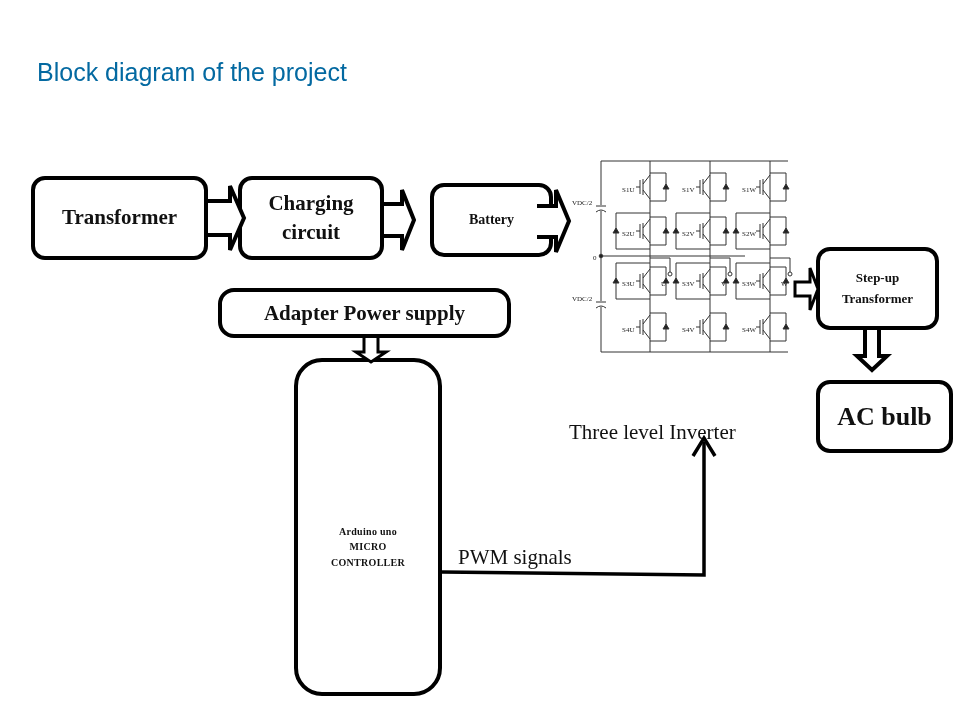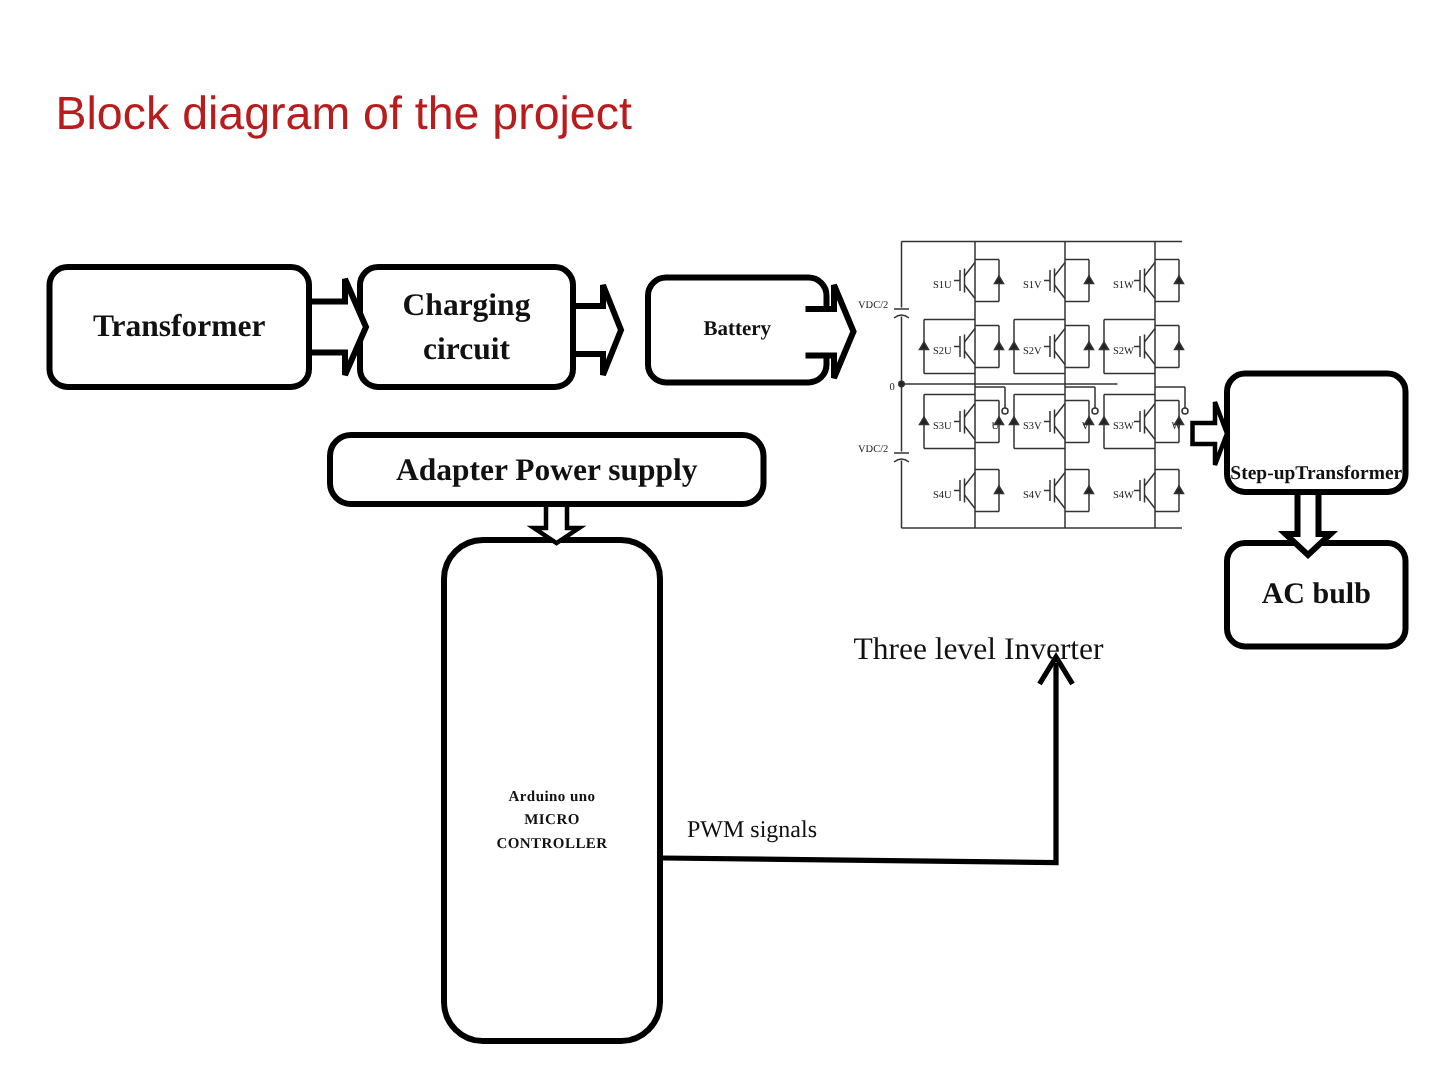--- a/index.html
+++ b/index.html
@@ -1,19 +1,19 @@
 <!DOCTYPE html>
 <html><head>
 <meta charset="utf-8">
 <style>
   html, body { margin: 0; padding: 0; background: #ffffff; }
   body { width: 960px; height: 720px; position: relative; overflow: hidden; }
   .title {
     position: absolute; left: 37px; top: 58px;
-    font-family: "Liberation Sans", sans-serif; font-size: 31px; color: #b91c1c;
+    font-family: "Liberation Sans", sans-serif; font-size: 25px; color: #0369a1;
   }
   .box {
     position: absolute; box-sizing: border-box;
     border: 4px solid #000; border-radius: 14px; background: #fff;
     display: flex; align-items: center; justify-content: center; text-align: center;
     font-family: "Liberation Serif", serif; font-weight: bold; color: #111;
   }
   .label {
     position: absolute; font-family: "Liberation Serif", serif; color: #111;
     white-space: nowrap;
@@ -42,31 +42,31 @@
 <div class="box" style="left:218px;top:288px;width:293px;height:50px;font-size:21px;border-radius:16px;">
   <span>Adapter Power supply</span>
 </div>
 
 <div class="box" style="left:294px;top:358px;width:148px;height:338px;border-radius:28px;font-size:10px;line-height:1.55;flex-direction:column;letter-spacing:0.3px;">
   <span style="margin-top:40px;">Arduino uno</span>
   <span>MICRO</span>
   <span>CONTROLLER</span>
 </div>
 
-<div class="box" style="left:816px;top:247px;width:123px;height:83px;font-size:13px;line-height:1.6;align-items:flex-end;">
+<div class="box" style="left:816px;top:247px;width:123px;height:83px;font-size:13px;line-height:1.6;flex-direction:column;">
   <span>Step-up</span>
   <span>Transformer</span>
 </div>
 
-<div class="box" style="left:816px;top:360px;width:123px;height:73px;font-size:20px;">
+<div class="box" style="left:816px;top:380px;width:137px;height:73px;font-size:26px;">
   <span>AC bulb</span>
 </div>
 
 <div class="label" style="left:569px;top:375px;font-size:21px;margin-top:45px;">Three level Inverter</div>
-<div class="label" style="left:458px;top:545px;font-size:16px;text-align:right;">PWM signals</div>
+<div class="label" style="left:458px;top:545px;font-size:21px;text-align:right;">PWM signals</div>
 
 <svg class="overlay" width="960" height="720">
 
   <g fill="#fff" stroke="#000" stroke-width="4" stroke-linejoin="miter">
     <path d="M208,201 L230,201 L230,186 L244,218 L230,250 L230,235 L208,235"></path>
   </g>
 
   <g fill="#fff" stroke="#000" stroke-width="4">
     <path d="M384,204 L402,204 L402,190 L414,220 L402,250 L402,236 L384,236"></path>
   </g>

